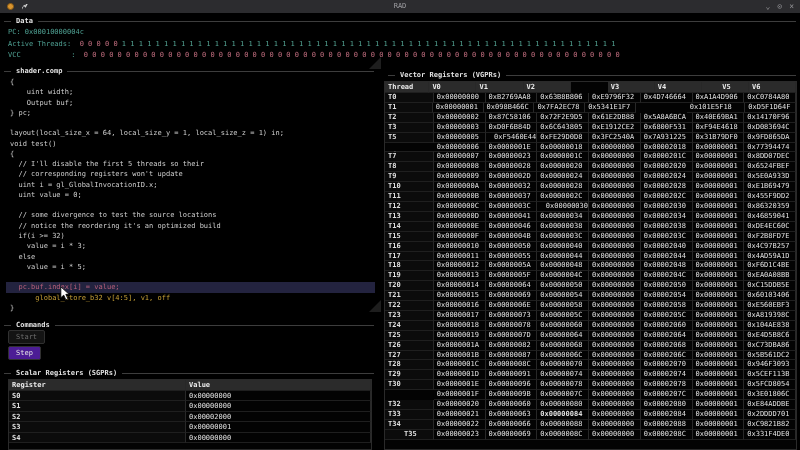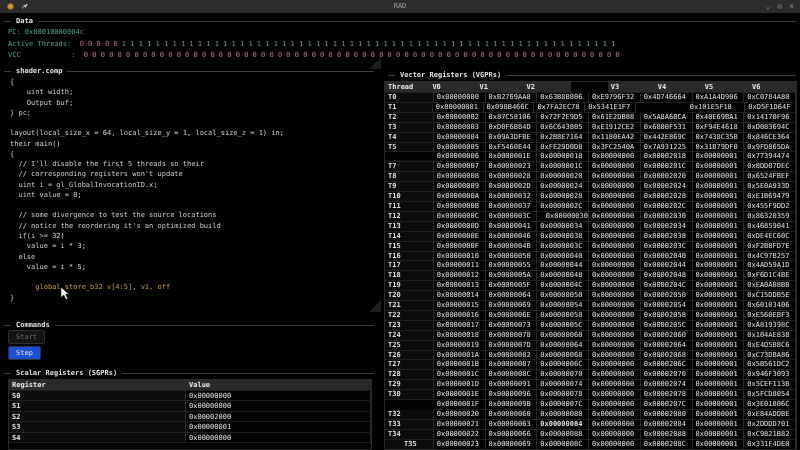--- a/index.html
+++ b/index.html
@@ -30,21 +30,21 @@
 
   
   .srcbox { position:absolute; left:6px; top:77px; width:369px; }
   .cl { height:10.28px; line-height:10.28px; white-space:pre; padding-left:4px; color:#cfcfcf; }
   .cl.highlight { background:#23233f; color:#b9607a; }
   .cl.asm { color:#c7a035; }
 
   
   .btn { position:absolute; height:14px; line-height:13px; padding:0 7px; border:1px solid #303030; border-radius:2px; }
   .btn.disabled { color:#6d6d6d; background:#141414; }
-  .btn.enabled  { color:#e6e6e6; background:#1d4ed8; }
+  .btn.enabled  { color:#e6e6e6; background:#4c1d95; }
 
   
   .tbl { position:absolute; border:1px solid #2a2a2a; overflow:hidden; background:#030303; }
   .trow { display:flex; }
   .tcell { border-right:1px solid #282828; border-bottom:1px solid #1f1f1f; padding-left:3px; white-space:pre; overflow:hidden; color:#e0e0e0; }
   .thead .tcell { background:#2b2b2b; font-weight:bold; color:#ececec; }
   .labcell { background:#0b0b0b; font-weight:bold; }
   .valcell { background:#030303; }
   #sgpr-table .trow { height:10.4px; } #sgpr-table .trow .tcell { line-height:10.4px; }
   #sgpr-table .thead { height:11px; }  #sgpr-table .thead .tcell { line-height:11px; }
@@ -87,34 +87,35 @@
     <span class="ptitle">shader.comp</span>
     <span class="seg fx"></span>
 </div>
 <div class="srcbox">
     <div class="cl">{</div>
     <div class="cl">    uint width;</div>
     <div class="cl">    Output buf;</div>
     <div class="cl">} pc;</div>
     <div class="cl">&nbsp;</div>
     <div class="cl">layout(local_size_x = 64, local_size_y = 1, local_size_z = 1) in;</div>
-    <div class="cl">their main()</div>
+    <div class="cl">void test()</div>
     <div class="cl">{</div>
     <div class="cl">  // I'll disable the first 5 threads so their</div>
     <div class="cl">  // corresponding registers won't update</div>
     <div class="cl">  uint i = gl_GlobalInvocationID.x;</div>
     <div class="cl">  uint value = 0;</div>
     <div class="cl">&nbsp;</div>
     <div class="cl">  // some divergence to test the source locations</div>
     <div class="cl">  // notice the reordering it's an optimized build</div>
     <div class="cl">  if(i &gt;= 32)</div>
     <div class="cl">    value = i * 3;</div>
     <div class="cl">  else</div>
     <div class="cl">    value = i * 5;</div>
     <div class="cl">&nbsp;</div>
+    <div class="cl highlight">  pc.buf.index[i] = value;</div>
     <div class="cl asm">      global_store_b32 v[4:5], v1, off</div>
     <div class="cl">}</div>
   </div>
 <div class="grip" style="left:369px; top:57px;"></div>
 <div class="grip" style="left:369px; top:300px;"></div>
 
 <svg class="cursor" viewBox="0 0 12 18">
   <path d="M1 1 L1 14 L4.5 11 L7 16.5 L9.5 15.3 L7 10 L11 10 Z" fill="#ffffff" stroke="#000000" stroke-width="1"></path>
 </svg>
 
@@ -164,21 +165,21 @@
     <span class="seg fx"></span>
 </div>
 <div id="vgpr-table" class="tbl" style="left:384px; top:81px; width:413px; height:369px;">
     <div class="trow thead">
       <div class="tcell" style="width: 49px;">Thread</div>
       <div class="tcell" style="width: 52px;">V0</div>
       <div class="tcell" style="width: 52px;">V1</div>
       <div class="tcell" style="width: 52px;">V2</div>
       <div class="tcell" style="width: 52px; margin-left: 37px;">V3</div>
       <div class="tcell" style="width: 52px;">V4</div>
-      <div class="tcell" style="width: 52px;">V5</div>
+      <div class="tcell" style="width: 52px; text-align: center;">V5</div>
       <div class="tcell" style="width: 52px;">V6</div>
     </div>
     <div class="trow">
       <div class="tcell labcell" style="width: 49px;">T0</div>
       <div class="tcell valcell" style="width: 52px;">0x00000000</div>
       <div class="tcell valcell" style="width: 52px;">0xB2769AA8</div>
       <div class="tcell valcell" style="width: 52px;">0x63B8B806</div>
       <div class="tcell valcell" style="width: 52px;">0xE9796F32</div>
       <div class="tcell valcell" style="width: 52px;">0x4D746664</div>
       <div class="tcell valcell" style="width: 52px;">0xA1A4D906</div>
@@ -208,33 +209,23 @@
       <div class="tcell labcell" style="width: 49px;">T3</div>
       <div class="tcell valcell" style="width: 52px;">0x00000003</div>
       <div class="tcell valcell" style="width: 52px;">0xD0F6B84D</div>
       <div class="tcell valcell" style="width: 52px;">0x6C643805</div>
       <div class="tcell valcell" style="width: 52px;">0xE1912CE2</div>
       <div class="tcell valcell" style="width: 52px;">0x6800F531</div>
       <div class="tcell valcell" style="width: 52px;">0xF94E4618</div>
       <div class="tcell valcell" style="width: 52px;">0xD083694C</div>
     </div>
     <div class="trow">
-      <div class="tcell labcell" style="width: 49px;">T4</div>
-      <div class="tcell valcell" style="width: 52px;">0x00000004</div>
-      <div class="tcell valcell" style="width: 52px;">0x09A3DFBE</div>
-      <div class="tcell valcell" style="width: 52px;">0x2B8E7164</div>
-      <div class="tcell valcell" style="width: 52px;">0x1180EA42</div>
-      <div class="tcell valcell" style="width: 52px;">0x442E869C</div>
-      <div class="tcell valcell" style="width: 52px;">0x7438C35B</div>
-      <div class="tcell valcell" style="width: 52px;">0x846CE364</div>
-    </div>
-    <div class="trow">
       <div class="tcell labcell" style="width: 49px;">T5</div>
       <div class="tcell valcell" style="width: 52px;">0x00000005</div>
-      <div class="tcell valcell" style="width: 52px;">0xF5460E44</div>
+      <div class="tcell valcell" style="width: 52px; text-align: right;">0xF5460E44</div>
       <div class="tcell valcell" style="width: 52px;">0xFE29D0D8</div>
       <div class="tcell valcell" style="width: 52px;">0x3FC2540A</div>
       <div class="tcell valcell" style="width: 52px;">0x7A931225</div>
       <div class="tcell valcell" style="width: 52px;">0x31B79DF0</div>
       <div class="tcell valcell" style="width: 52px;">0x9FD865DA</div>
     </div>
     <div class="trow">
       <div class="tcell labcell" style="width: 49px; margin-top: 8px;">T6</div>
       <div class="tcell valcell" style="width: 52px;">0x00000006</div>
       <div class="tcell valcell" style="width: 52px;">0x0000001E</div>

